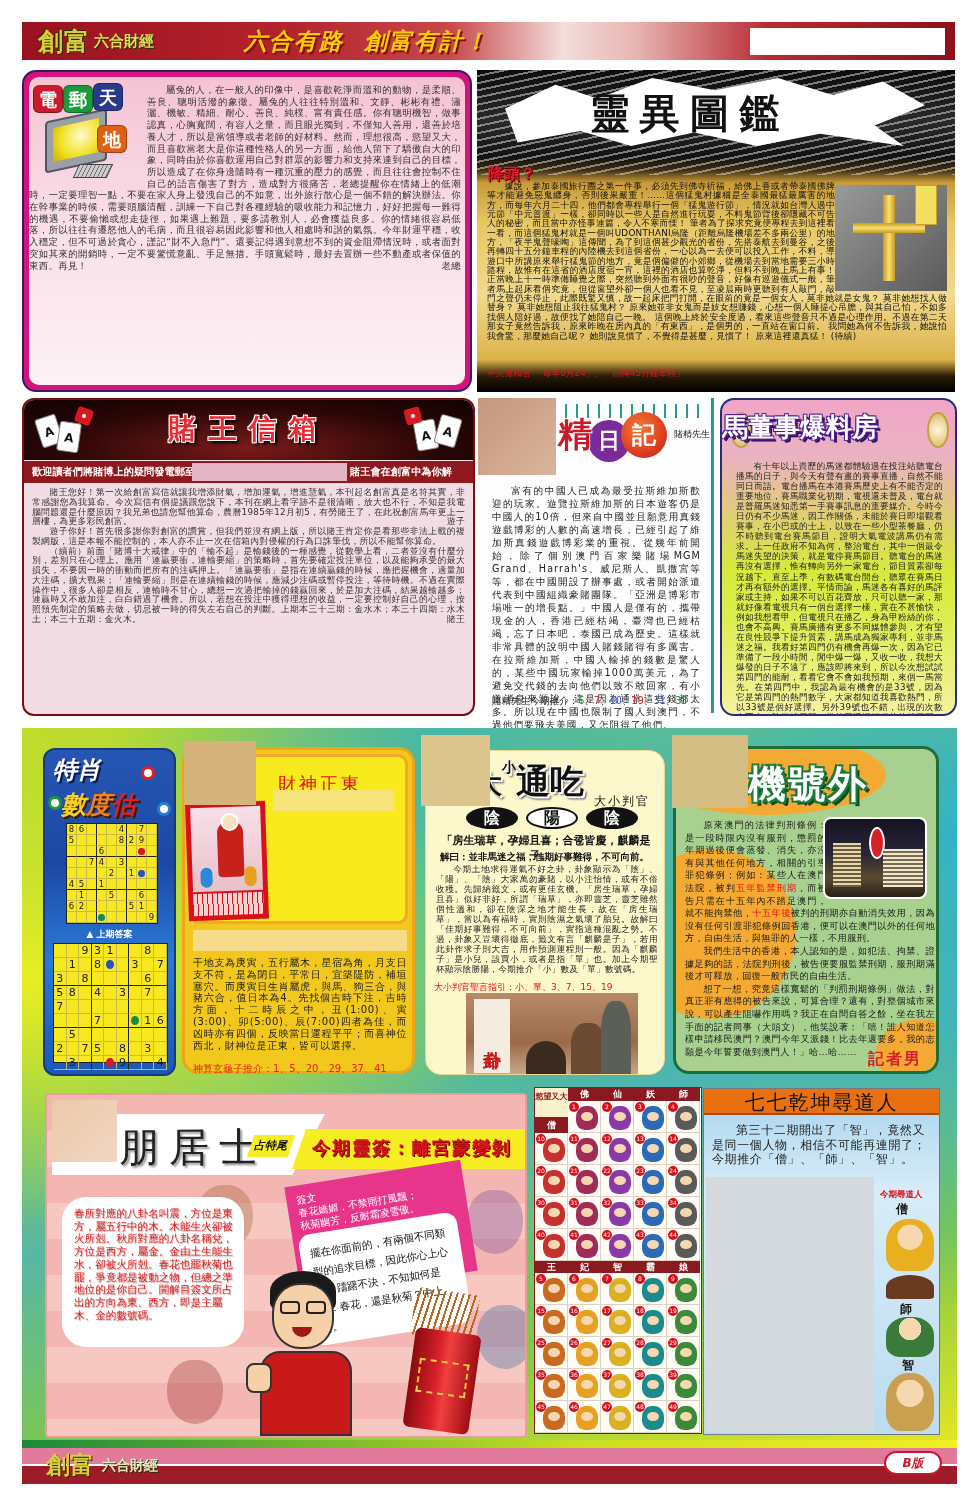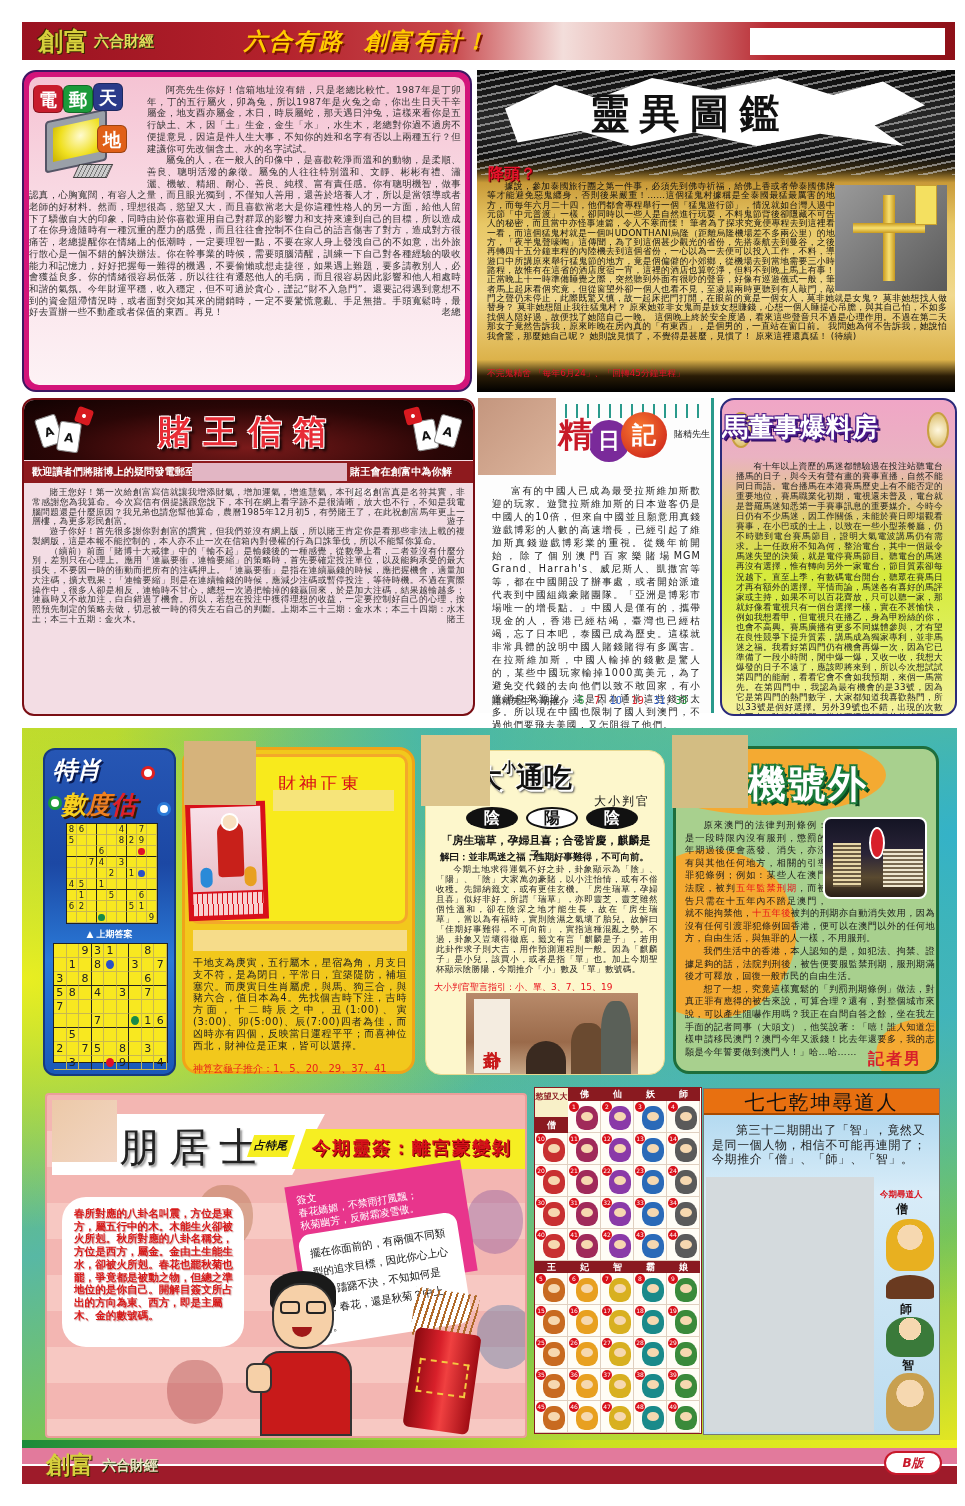--- a/index.html
+++ b/index.html
@@ -38,21 +38,21 @@
 #ghost .photo .v{position:absolute;left:48px;top:10px;width:12px;height:86px;background:linear-gradient(90deg,#c89a20,#f8e070,#c89a20)}
 #ghost .photo .h{position:absolute;left:18px;top:38px;width:72px;height:10px;background:linear-gradient(180deg,#c89a20,#f8e070,#c89a20)}
 #ghost .photo .tag{position:absolute;left:80px;top:0;width:22px;height:40px;background:#f4e060;border:1px solid #c8a030}
 #ghost .body{position:absolute;left:10px;top:112px;width:460px;font-size:8.8px;line-height:9.35px;letter-spacing:.25px;color:#111;text-align:justify}
 #ghost .body .sp{float:right;width:112px;height:103px}
 #ghost .foot{position:absolute;left:10px;top:298px;font-size:8.8px;color:#e8102a}
 
 
 #gamb{left:22px;top:398px;width:453px;height:318px;border:2px solid #7a0e14;border-radius:12px;background:#f3dde4;overflow:hidden}
 #gamb .head{position:absolute;left:0;top:0;width:449px;height:60px;background:radial-gradient(ellipse at 50% 80%,#7a1a1a 0%,#2a0606 60%,#120202 100%)}
-#gamb .title{position:absolute;left:0;width:449px;top:10px;text-align:center;font-size:33px;font-weight:bold;color:#e82c36;letter-spacing:12px;text-shadow:1px 1px 0 #fff,-1px -1px 0 #fff,1px -1px 0 #fff,-1px 1px 0 #fff,3px 3px 3px #000}
+#gamb .title{position:absolute;left:0;width:449px;top:10px;text-align:center;font-size:28px;font-weight:bold;color:#e82c36;letter-spacing:12px;text-shadow:1px 1px 0 #fff,-1px -1px 0 #fff,1px -1px 0 #fff,-1px 1px 0 #fff,3px 3px 3px #000}
 .card{position:absolute;width:22px;height:30px;background:#fff;border:1px solid #888;border-radius:3px;font-size:12px;font-weight:bold;color:#111;text-align:center;line-height:30px}
 .dice{position:absolute;width:16px;height:16px;background:#d81a20;border-radius:3px}
 .dice::after{content:"";position:absolute;left:6px;top:6px;width:4px;height:4px;border-radius:50%;background:#fff}
 #gamb .banner{position:absolute;left:0;top:61px;width:449px;height:22px;background:#8e1a1e;color:#fff;font-weight:bold;font-size:10.2px;line-height:22px}
 #gamb .banner .pre{position:absolute;left:8px}
 #gamb .banner .red{position:absolute;left:168px;top:2px;width:155px;height:18px;background:#e2b6c4}
 #gamb .banner .post{position:absolute;left:326px}
 #gamb .body{position:absolute;left:8px;top:88px;width:433px;font-size:8.8px;line-height:9.75px;letter-spacing:.3px;color:#333;text-align:justify}
 
 
@@ -106,21 +106,21 @@
 #alm .info{position:absolute;left:94px;top:66px;width:126px;font-size:7.8px;line-height:10.3px;color:#333}
 #alm .pale2{position:absolute;left:8px;top:180px;width:214px;height:21px;background:#f6dc8a}
 #alm .body{position:absolute;left:8px;top:207px;width:214px;font-size:10px;line-height:11.8px;letter-spacing:.6px;color:#222;text-align:justify}
 #alm .picks{position:absolute;left:8px;top:312px;font-size:10px;color:#e8201a}
 
 
 #bs{left:425px;top:750px;width:240px;height:325px;border-radius:16px;background:#fdf7cc;border:1px solid #e8d890;overflow:hidden}
 #bs .title{position:absolute;left:48px;top:8px;font-weight:bold;color:#111;text-shadow:2px 2px 0 #fff,-1px -1px 0 #fff,3px 3px 2px #555;white-space:nowrap}
 #bs .title .a{font-size:28px}
 #bs .title .b{font-size:14px;vertical-align:top}
-#bs .title .c{font-size:28px;font-family:Liberation Sans, sans-serif}
+#bs .title .c{font-size:34px;font-family:Liberation Sans, sans-serif}
 #bs .judge{position:absolute;right:14px;top:42px;font-family:"DejaVu Serif",serif;font-size:12px;color:#111;letter-spacing:2px}
 .cup{position:absolute;top:56px;width:52px;height:22px;border-radius:50%;text-align:center;line-height:22px;font-size:16px;font-weight:bold}
 .cup.yin{background:#111;color:#fff}
 .cup.yang{background:#fff;color:#111;border:2px solid #111;line-height:18px}
 #bs .poem{position:absolute;left:8px;width:224px;top:82px;text-align:center;font-family:"DejaVu Serif",serif;font-size:11px;font-weight:bold;color:#111}
 #bs .verdict{position:absolute;left:14px;top:100px;font-size:9.5px;font-weight:bold;color:#111}
 #bs .body{position:absolute;left:10px;top:113px;width:222px;font-size:8.6px;line-height:10px;letter-spacing:.3px;color:#222;text-align:justify}
 #bs .picks{position:absolute;left:8px;top:230px;font-size:9px;color:#e8101a}
 #bs .photo{position:absolute;left:40px;top:242px;width:172px;height:82px;background:linear-gradient(180deg,#b88a6a,#9a6a4a 60%,#c8a888);overflow:hidden}
 #bs .photo .sign{position:absolute;left:8px;top:6px;width:36px;height:74px;background:#f4ece0;color:#c81a1a;font-size:18px;font-weight:bold;writing-mode:vertical-rl;text-align:center;line-height:36px;font-family:"DejaVu Serif",serif}
@@ -144,21 +144,21 @@
 
 #hm{left:45px;top:1093px;width:482px;height:345px;border-radius:4px;border:2px solid #ea9e9a;background:repeating-linear-gradient(180deg,#f3b6b2 0 36px,#f7c8c2 36px 72px);overflow:hidden}
 #hm .mask{position:absolute;width:56px;height:64px;border-radius:45% 45% 50% 50%;opacity:.35}
 #hm .band{position:absolute;left:5px;top:19px;width:273px;height:61px;background:#fff;clip-path:polygon(0 0,100% 0,88% 100%,0 100%)}
 #hm .title{position:absolute;left:72px;top:25px;font-family:"DejaVu Serif",serif;font-size:40px;color:#222;letter-spacing:10px;text-shadow:2px 2px 2px #999}
 #hm .yband{position:absolute;left:245px;top:34px;width:234px;height:40px;background:#f6ee22;clip-path:polygon(6% 0,100% 0,100% 100%,0 100%)}
 #hm .tagbg{position:absolute;left:200px;top:40px;width:48px;height:22px;background:#f6ee22;clip-path:polygon(15% 0,100% 0,85% 100%,0 100%)}
 #hm .tag{position:absolute;left:207px;top:43px;font-size:11px;font-weight:bold;font-style:italic;color:#111}
 #hm .oracle{position:absolute;left:265px;top:41px;font-size:18px;font-weight:bold;color:#d8101a;letter-spacing:2px;text-shadow:1px 1px 0 #7a0000}
 #hm .lbox{position:absolute;left:15px;top:102px;width:182px;height:150px;background:#fff;border-radius:24px}
-#hm .ltxt{position:absolute;left:27px;top:112px;width:160px;font-family:"DejaVu Serif",serif;font-size:10.6px;line-height:12.7px;font-weight:bold;color:#d81a1a;text-shadow:1px 1px 1px rgba(120,0,0,.35)}
+#hm .ltxt{position:absolute;left:27px;top:112px;width:160px;font-family:"DejaVu Serif",serif;font-size:10.6px;line-height:12.7px;font-weight:normal;color:#d81a1a;text-shadow:1px 1px 1px rgba(120,0,0,.35)}
 #hm .pcard{position:absolute;left:245px;top:78px;width:178px;height:112px;background:#e8358c;transform:rotate(-9deg);padding:8px 10px;color:#fff;font-family:"DejaVu Serif",serif;font-size:10px;line-height:13px}
 #hm .wcard{position:absolute;left:258px;top:128px;width:160px;height:112px;background:#fff;border-radius:12px;transform:rotate(-9deg);padding:10px 10px;font-family:"DejaVu Serif",serif;font-size:10.5px;line-height:19px;color:#111}
 #hm .man{position:absolute;left:205px;top:176px;width:105px;height:165px}
 #hm .man .hair{position:absolute;left:18px;top:0;width:66px;height:40px;border-radius:50% 50% 20% 20%;background:#1a1a1a}
 #hm .man .face{position:absolute;left:20px;top:12px;width:62px;height:66px;border-radius:45%;background:#f6d0a8;border:2px solid #333}
 #hm .man .gl{position:absolute;top:30px;width:20px;height:13px;border:2px solid #222;border-radius:4px}
 #hm .man .mouth{position:absolute;left:40px;top:56px;width:20px;height:10px;border-radius:0 0 10px 10px;background:#a01818}
 #hm .man .body{position:absolute;left:8px;top:80px;width:92px;height:85px;background:#c81a1a;border-radius:20px 20px 0 0;border:2px solid #333}
 #hm .man .thumb{position:absolute;left:-6px;top:92px;width:26px;height:30px;background:#f6d0a8;border:2px solid #333;border-radius:8px}
 #hm .cup{position:absolute;left:362px;top:236px;width:66px;height:100px;background:linear-gradient(90deg,#8a0a10,#d8202a 40%,#f04040 55%,#a00c14);border-radius:6px;transform:rotate(8deg)}
@@ -209,21 +209,20 @@
     <div class="bub" style="left:9px;top:13px;background:#c81c2c;border-top-color:#c81c2c">電</div>
     <div class="bub" style="left:39px;top:13px;background:#1a9a3a">郵</div>
     <div class="bub" style="left:69px;top:11px;background:#2a3a8a">天</div>
     <div class="bub" style="left:73px;top:53px;background:#e06018">地</div>
     <div class="monitor">
         <div class="scr"></div>
       </div>
     <div class="kbd"></div>
     <div class="txt">
       <div class="spacer"></div>
-      <p class="ind">阿亮先生你好！信箱地址沒有錯，只是老總比較忙。1987年是丁卯年，丁的五行屬火，卯為兔，所以1987年是火兔之命，你出生日天干辛屬金，地支酉亦屬金，木日，時辰屬蛇，那天遇日沖兔，這樣來看你是五行缺土、木，因「土」生金，金生「水」，水生木，老總對你過不過房不便提意見，因這是件人生大事，不知你的姓和名字有否以上兩種五行？但建議你可先改個含土、水的名字試試。</p>
       <p class="ind"><span>屬兔的人，在一般人的印像中，是喜歡乾淨而溫和的動物，是柔順、善良、聰明活潑的象徵。屬兔的人往往特別溫和、文靜、彬彬有禮、瀟灑、機敏、精細、耐心、善良、純樸、富有責任感。你有聰明機智，做事認真，心胸寬闊，有容人之量，而且眼光獨到，不僅知人善用，還善於培養人才，所以是當領導或者老師的好材料。然而，理想很高，慾望又大，而且喜歡當老大是你這種性格人的另一方面，給他人留下了驕傲自大的印象，同時由於你喜歡運用自己對群眾的影響力和支持來達到自己的目標，所以造成了在你身邊隨時有一種沉重的壓力的感覺，而且往往會控制不住自己的語言傷害了對方，造成對方很痛苦，老總提醒你在情緒上的低潮時，一定要理智一點，不要在家人身上發洩自己的不如意，出外旅行散心是一個不錯的解決辦法。你在幹事業的時候，需要頭腦清醒，訓練一下自己對各種經驗的吸收能力和記憶力，好好把握每一難得的機遇，不要偷懶或想走捷徑，如果遇上難題，要多請教別人，必會獲益良多。你的情緒很容易低落，所以往往有遷怒他人的毛病，而且很容易因此影響和他人相處時和諧的氣氛。今年財運平穩，收入穩定，但不可過於貪心，謹記“財不入急門”。還要記得遇到意想不到的資金阻滯情況時，或者面對突如其來的開銷時，一定不要驚慌意亂、手足無措。手頭寬鬆時，最好去置辦一些不動產或者保值的東西。再見！</span><span class="sig">老總</span></p>
     </div>
   </div>
 
   <div id="ghost" class="abs">
     <div class="swirl"></div>
     <div class="burst"></div>
     <div class="title">靈異圖鑑</div>
     <div class="sub">降頭？</div>
     <div class="photo">

